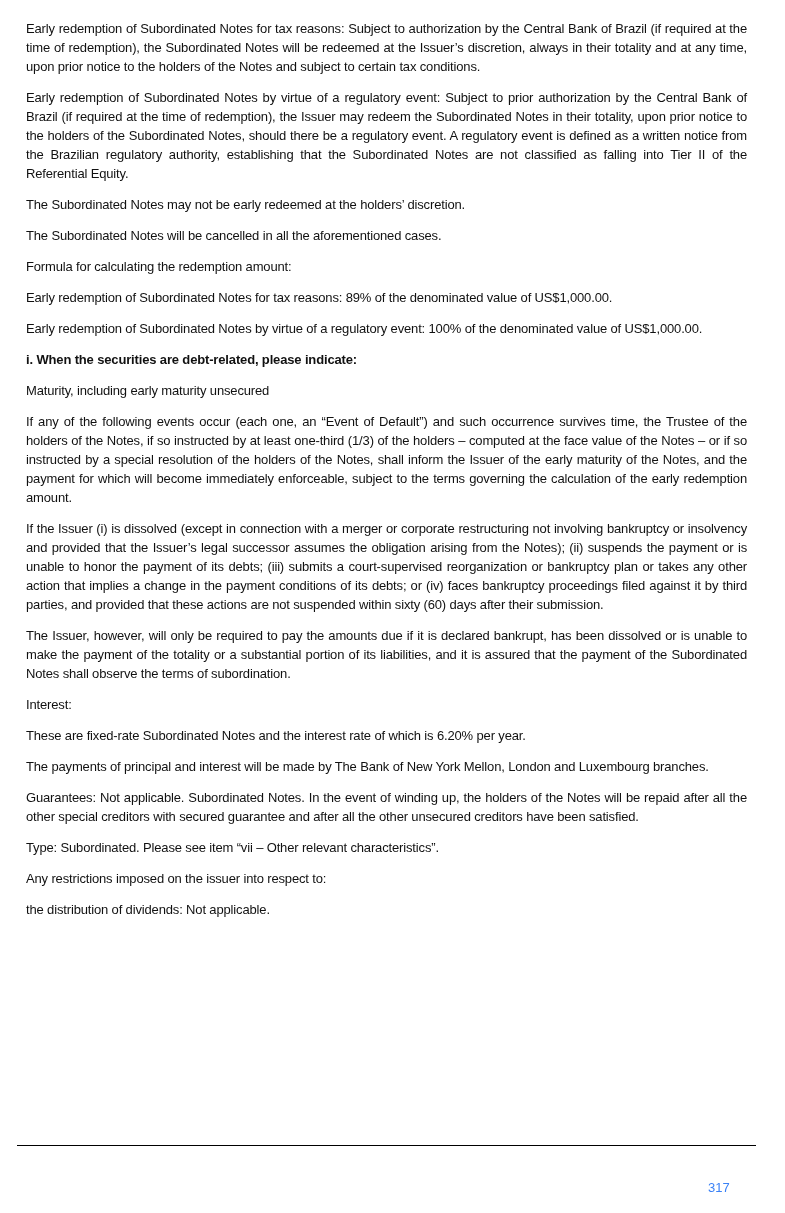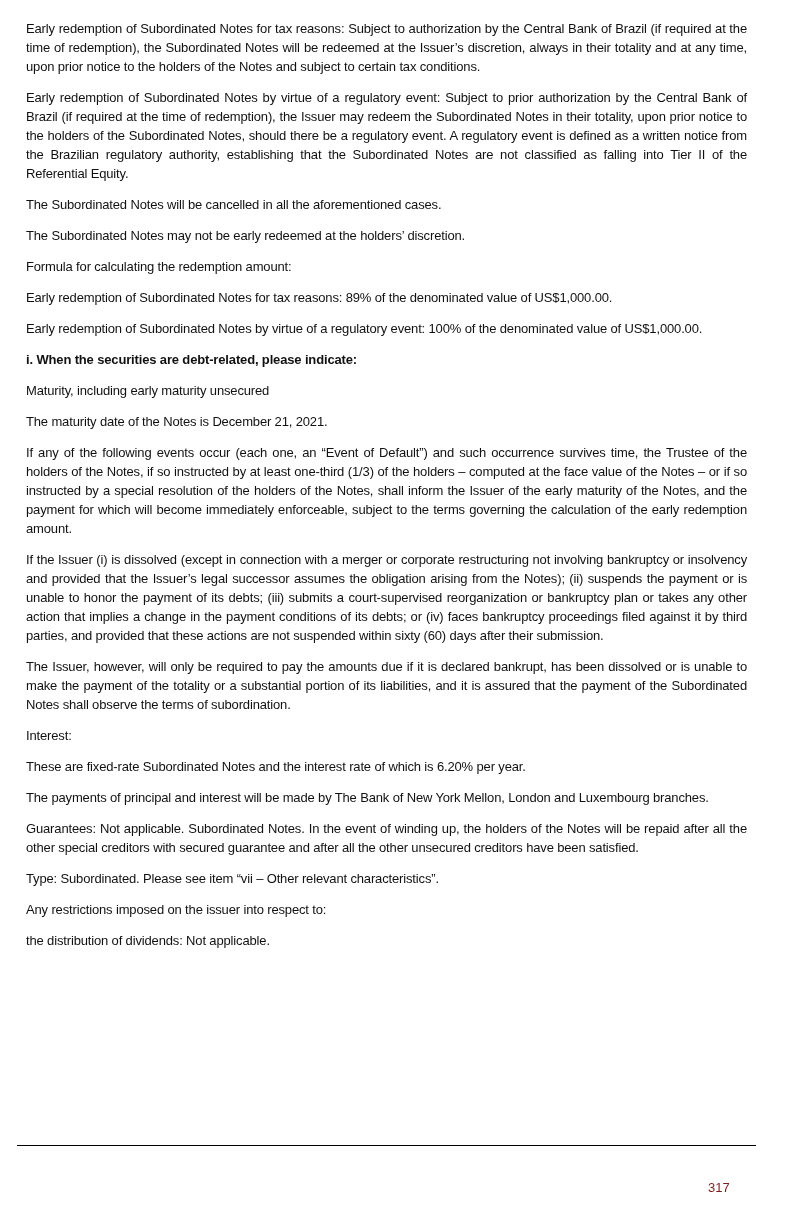--- a/index.html
+++ b/index.html
@@ -11,37 +11,36 @@
       letter-spacing: -0.15px;
     }
     .page p { margin: 0 0 12.2px 0; text-align: justify; }
     .page p.bold { font-weight: bold; margin-top: 8px; }
     .rule {
       position: absolute; left: 17px; top: 1145px; width: 739px; height: 0;
       border-top: 1px solid #000000;
     }
     .page-number {
       position: absolute; left: 708px; top: 1180px;
-      font-family: "Liberation Sans", sans-serif; font-size: 13px; color: #7f1d1d;
+      font-family: "Liberation Sans", sans-serif; font-size: 13px; color: #3b82f6;
     }
   </style>
 </head>
 <body>
 
 <div class="page">
   <p>Early redemption of Subordinated Notes for tax reasons: Subject to authorization by the Central Bank of Brazil (if required at the time of redemption), the Subordinated Notes will be redeemed at the Issuer’s discretion, always in their totality and at any time, upon prior notice to the holders of the Notes and subject to certain tax conditions.</p>
   <p>Early redemption of Subordinated Notes by virtue of a regulatory event: Subject to prior authorization by the Central Bank of Brazil (if required at the time of redemption), the Issuer may redeem the Subordinated Notes in their totality, upon prior notice to the holders of the Subordinated Notes, should there be a regulatory event. A regulatory event is defined as a written notice from the Brazilian regulatory authority, establishing that the Subordinated Notes are not classified as falling into Tier II of the Referential Equity.</p>
+  <p>The Subordinated Notes may not be early redeemed at the holders’ discretion.</p>
   <p>The Subordinated Notes will be cancelled in all the aforementioned cases.</p>
-  <p>The Subordinated Notes may not be early redeemed at the holders’ discretion.</p>
   <p>Formula for calculating the redemption amount:</p>
   <p>Early redemption of Subordinated Notes for tax reasons: 89% of the denominated value of US$1,000.00.</p>
   <p>Early redemption of Subordinated Notes by virtue of a regulatory event: 100% of the denominated value of US$1,000.00.</p>
   <p class="bold">i. When the securities are debt-related, please indicate:</p>
   <p>Maturity, including early maturity unsecured</p>
-  <p>The maturity date of the Notes is December 21, 2021.</p>
   <p>If any of the following events occur (each one, an “Event of Default”) and such occurrence survives time, the Trustee of the holders of the Notes, if so instructed by at least one-third (1/3) of the holders – computed at the face value of the Notes – or if so instructed by a special resolution of the holders of the Notes, shall inform the Issuer of the early maturity of the Notes, and the payment for which will become immediately enforceable, subject to the terms governing the calculation of the early redemption amount.</p>
   <p>If the Issuer (i) is dissolved (except in connection with a merger or corporate restructuring not involving bankruptcy or insolvency and provided that the Issuer’s legal successor assumes the obligation arising from the Notes); (ii) suspends the payment or is unable to honor the payment of its debts; (iii) submits a court-supervised reorganization or bankruptcy plan or takes any other action that implies a change in the payment conditions of its debts; or (iv) faces bankruptcy proceedings filed against it by third parties, and provided that these actions are not suspended within sixty (60) days after their submission.</p>
   <p>The Issuer, however, will only be required to pay the amounts due if it is declared bankrupt, has been dissolved or is unable to make the payment of the totality or a substantial portion of its liabilities, and it is assured that the payment of the Subordinated Notes shall observe the terms of subordination.</p>
   <p>Interest:</p>
   <p>These are fixed-rate Subordinated Notes and the interest rate of which is 6.20% per year.</p>
   <p>The payments of principal and interest will be made by The Bank of New York Mellon, London and Luxembourg branches.</p>
   <p>Guarantees: Not applicable. Subordinated Notes. In the event of winding up, the holders of the Notes will be repaid after all the other special creditors with secured guarantee and after all the other unsecured creditors have been satisfied.</p>
   <p>Type: Subordinated. Please see item “vii – Other relevant characteristics”.</p>
   <p>Any restrictions imposed on the issuer into respect to:</p>
   <p>the distribution of dividends: Not applicable.</p>

